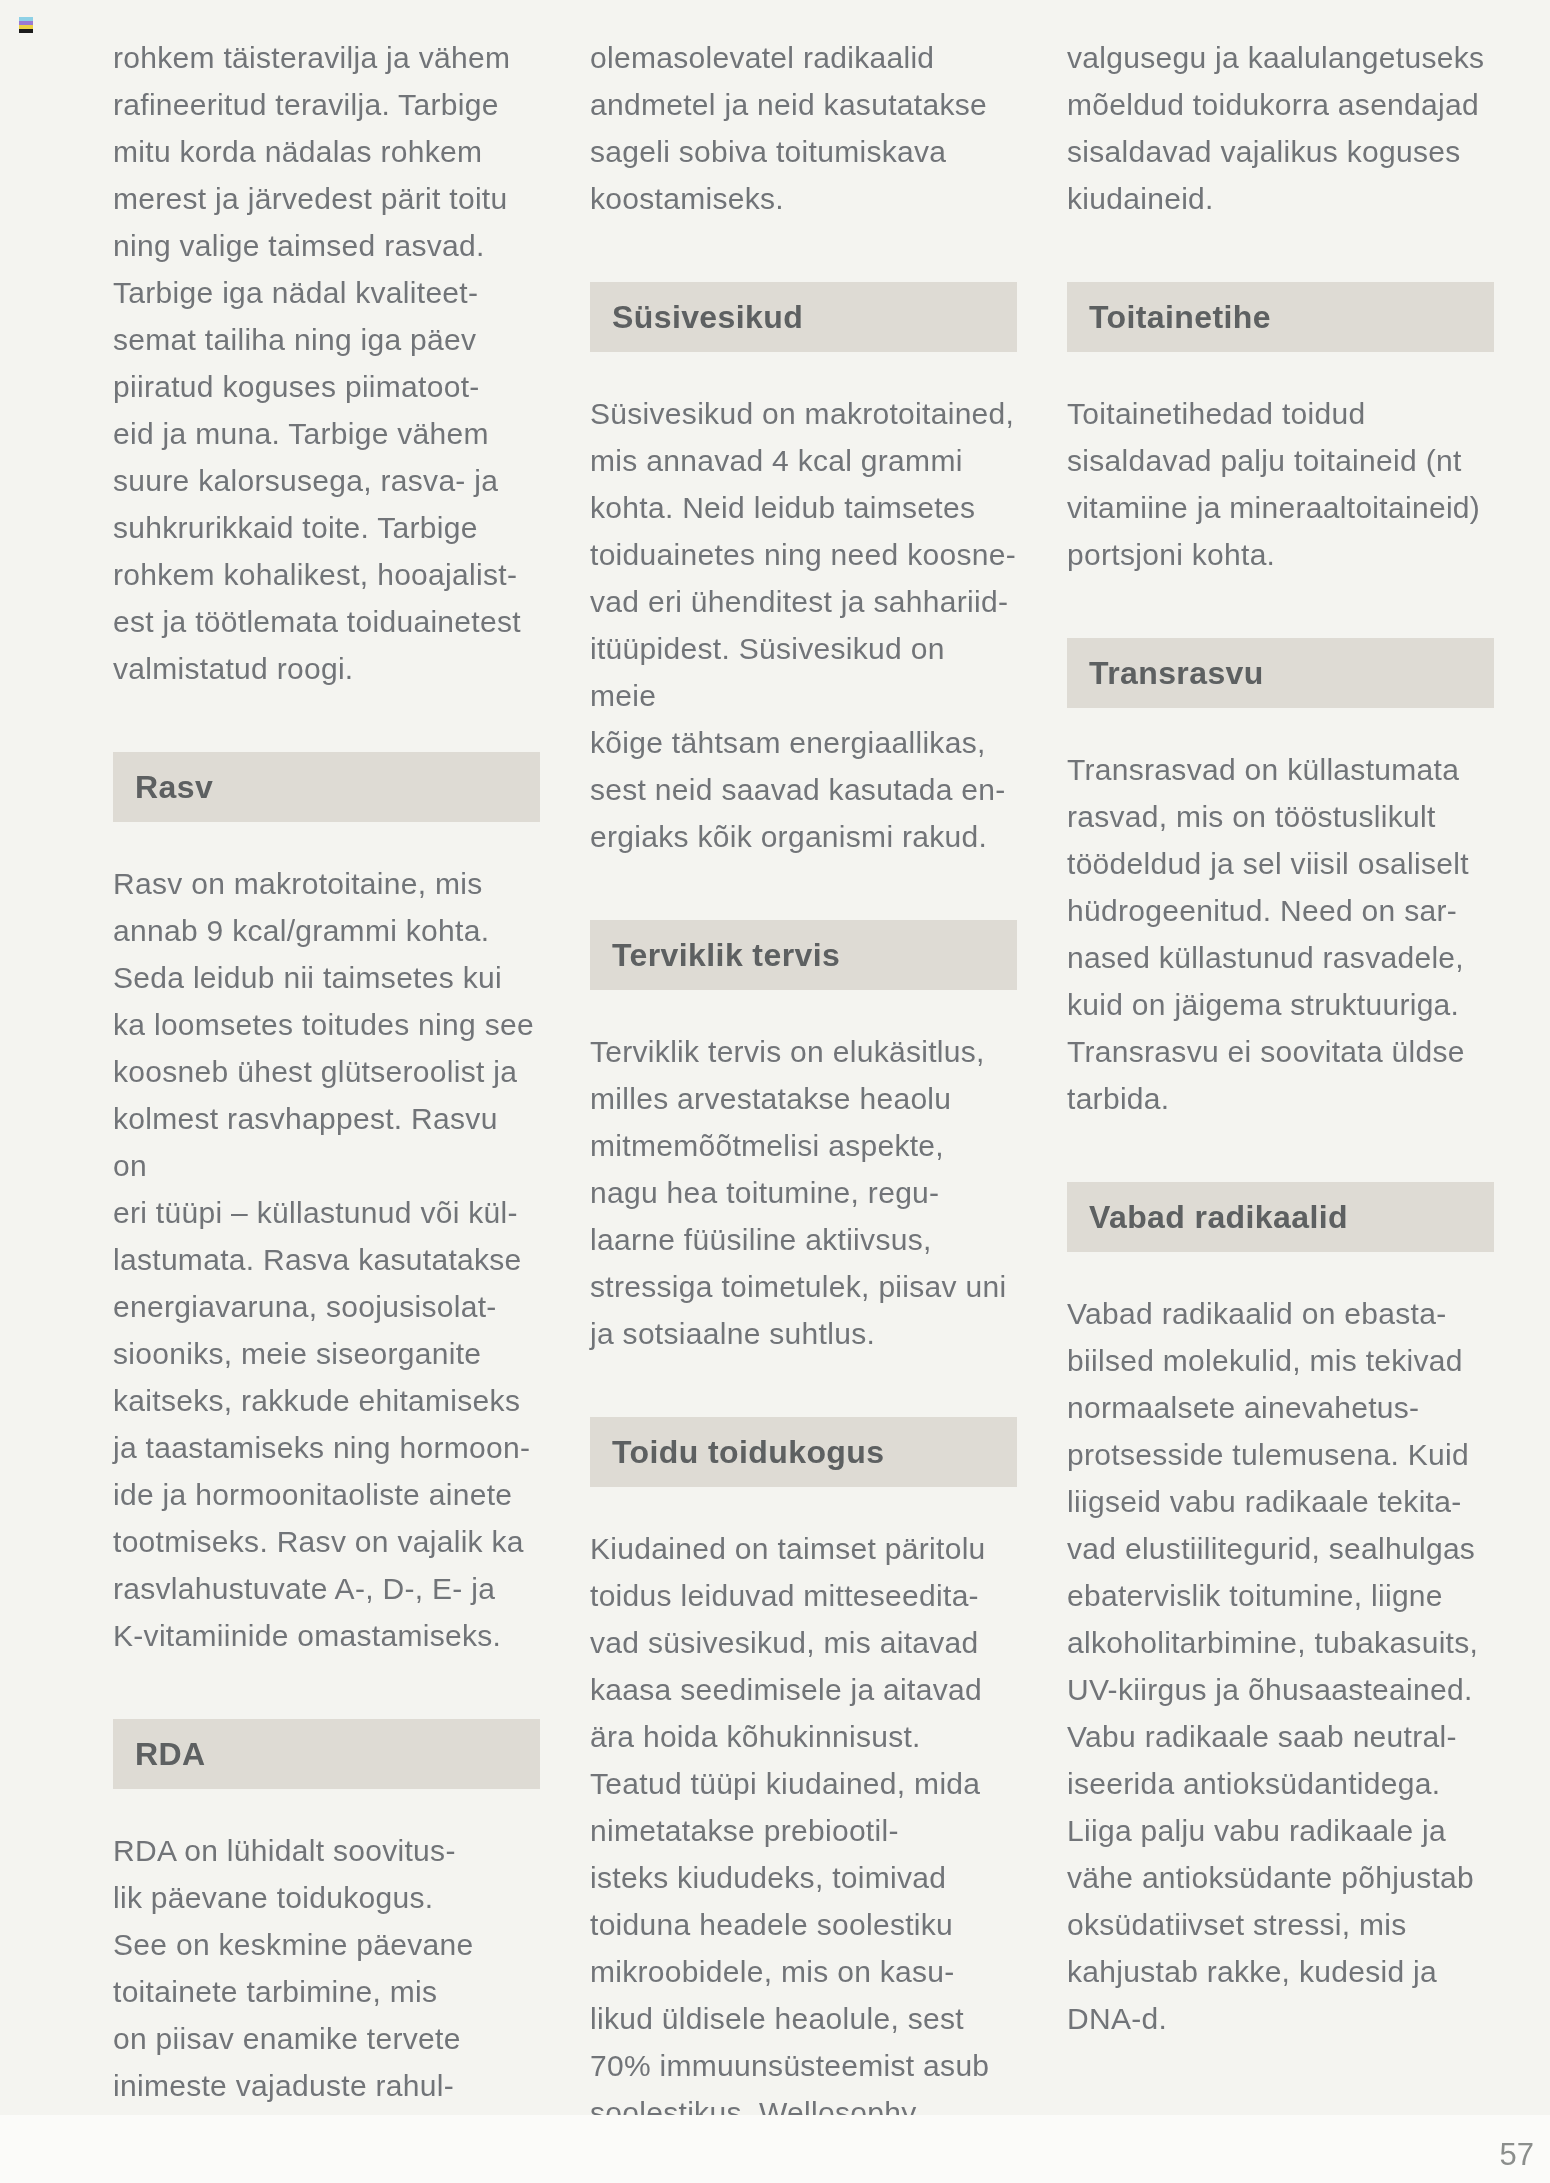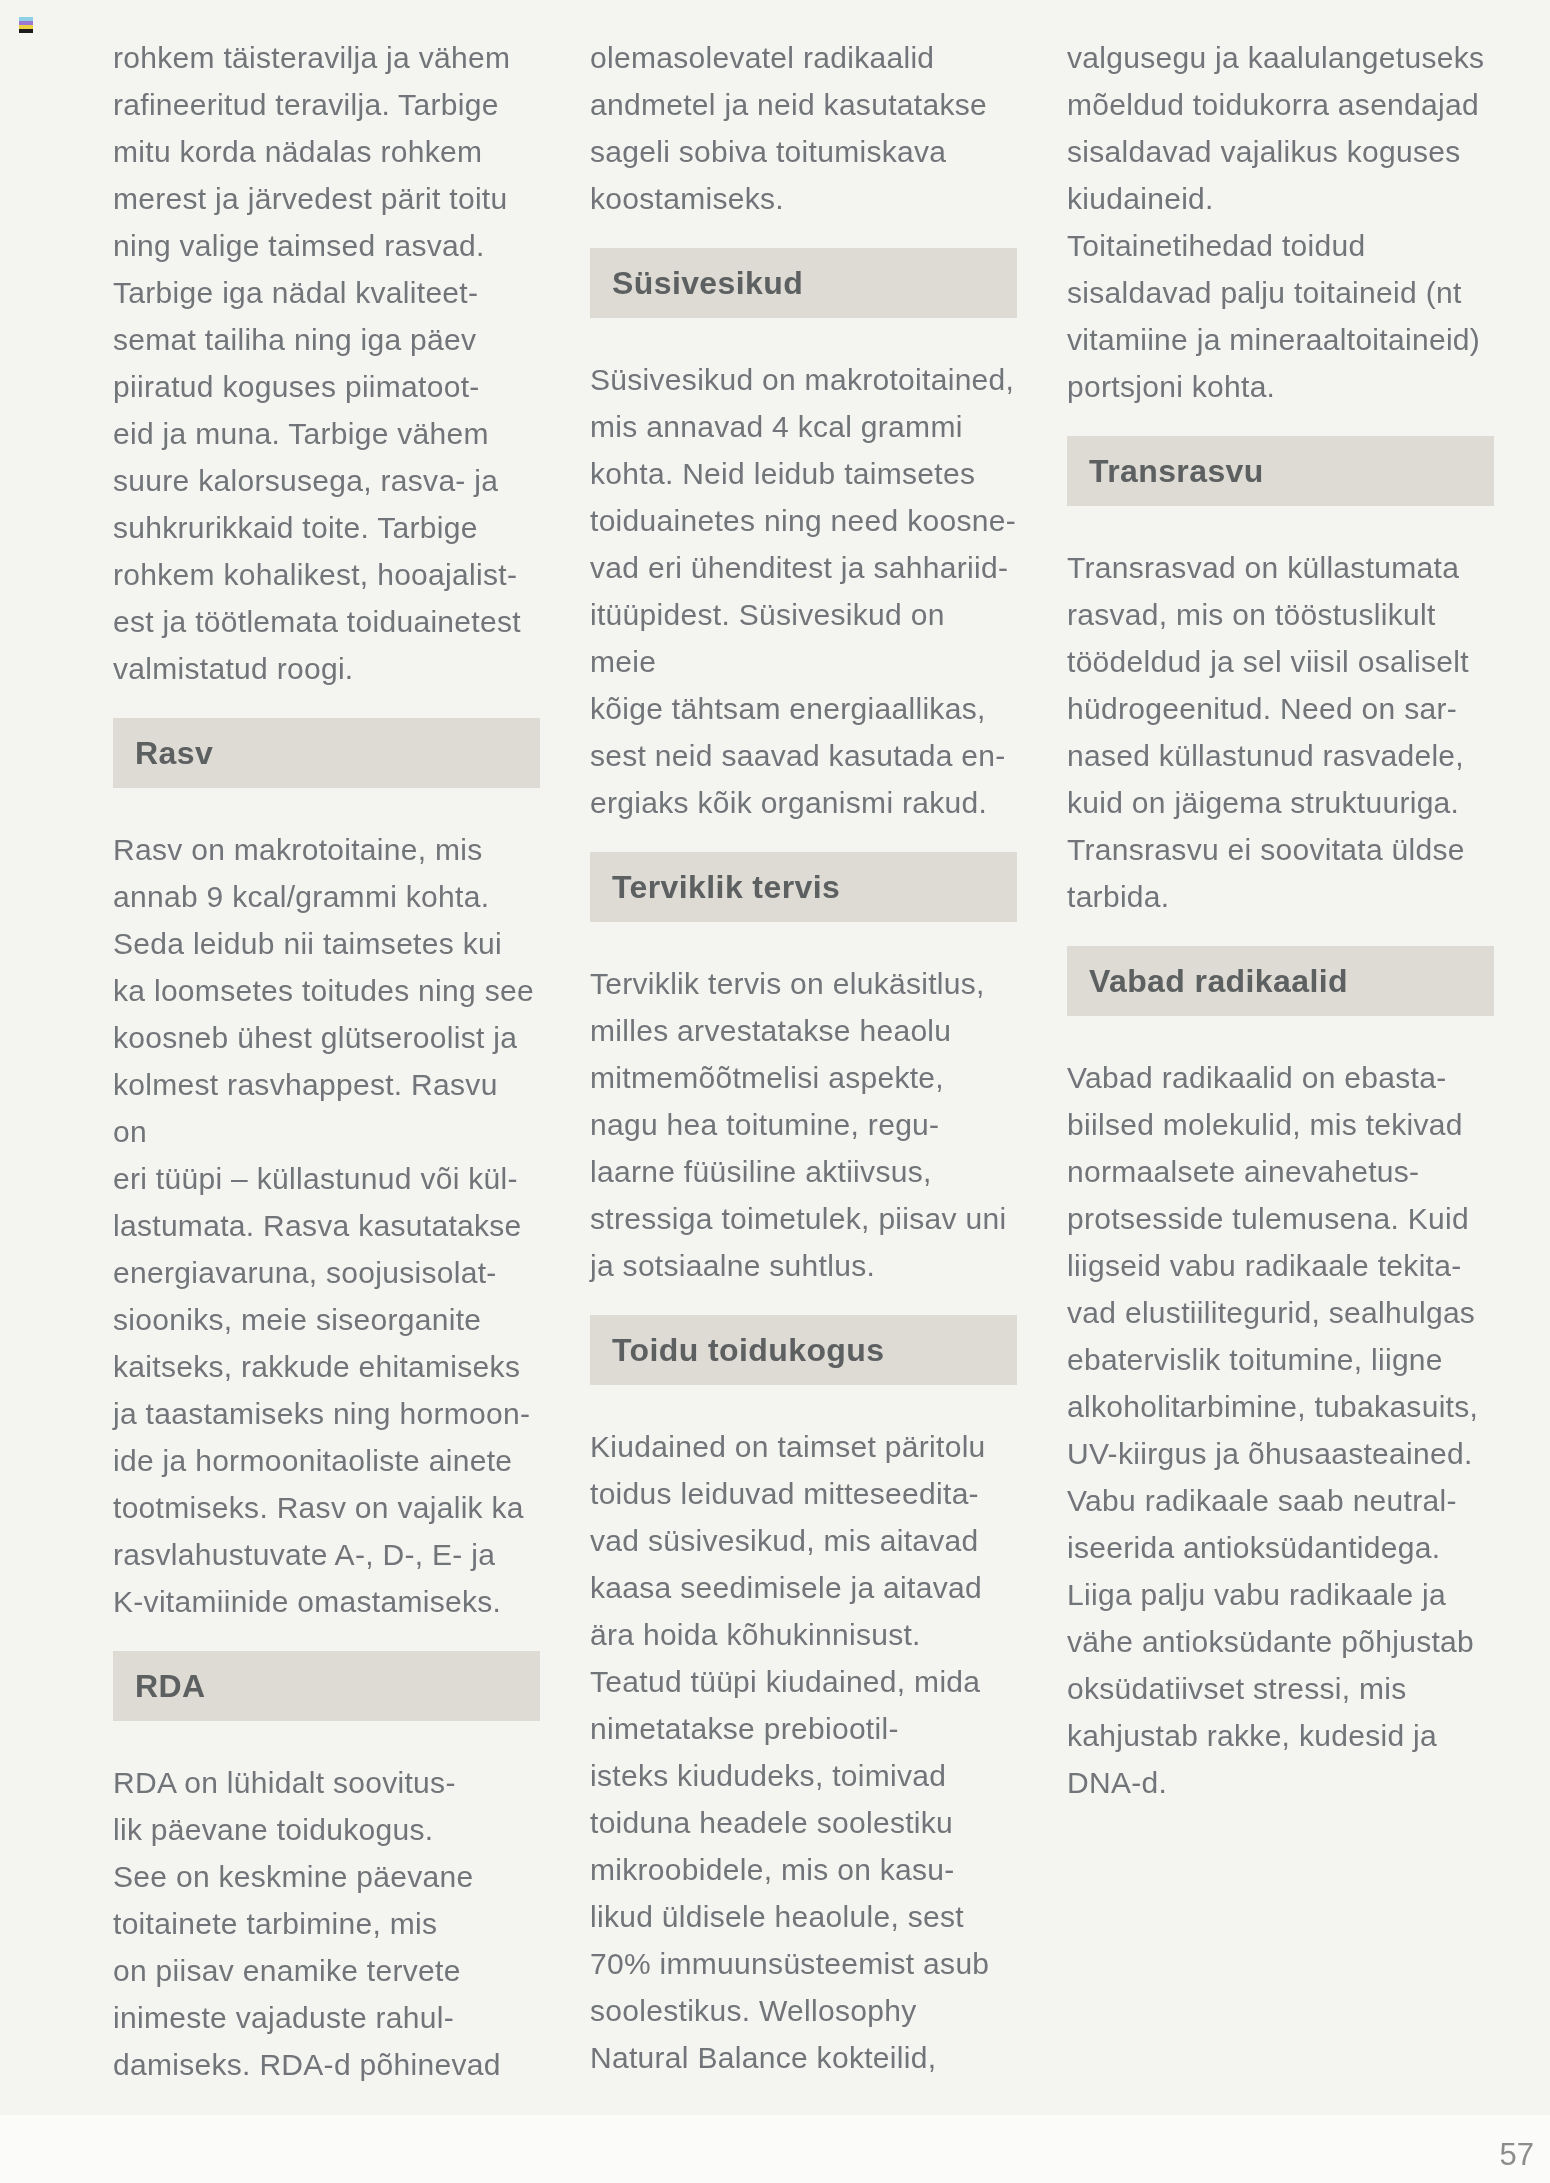--- a/index.html
+++ b/index.html
@@ -36,21 +36,21 @@
     width: 427px;
   }
   .para {
     font-size: 30px;
     line-height: 47px;
     color: #717478;
     letter-spacing: 0.3px;
     white-space: pre-line;
   }
   .band {
-    margin-top: 26px;
+    margin-top: 60px;
     margin-bottom: 38px;
     height: 70px;
     background: #dedbd4;
     display: flex;
     align-items: center;
     padding-left: 22px;
     box-sizing: border-box;
   }
   .band span {
     font-weight: bold;
@@ -174,20 +174,23 @@
 likud üldisele heaolule, sest
 70% immuunsüsteemist asub
 soolestikus. Wellosophy
 Natural Balance kokteilid,</div>
     </div>
   <div class="column">
       <div class="para">valgusegu ja kaalulangetuseks
 mõeldud toidukorra asendajad
 sisaldavad vajalikus koguses
 kiudaineid.</div>
+      <div class="band">
+        <span>Toitainetihe</span>
+      </div>
       <div class="para">Toitainetihedad toidud
 sisaldavad palju toitaineid (nt
 vitamiine ja mineraaltoitaineid)
 portsjoni kohta.</div>
       <div class="band">
         <span>Transrasvu</span>
       </div>
       <div class="para">Transrasvad on küllastumata
 rasvad, mis on tööstuslikult
 töödeldud ja sel viisil osaliselt

